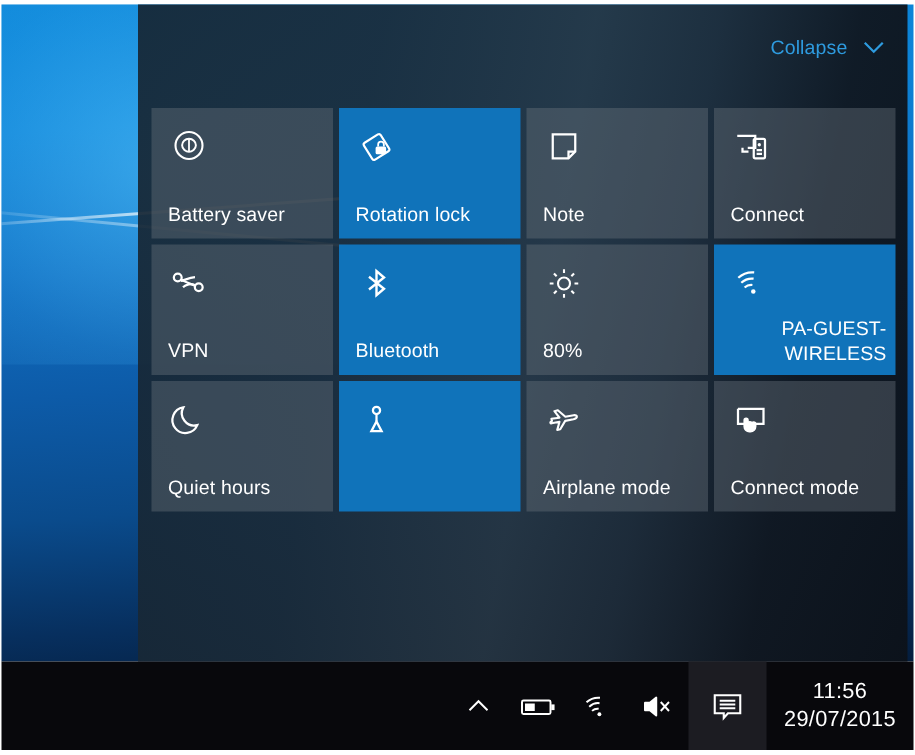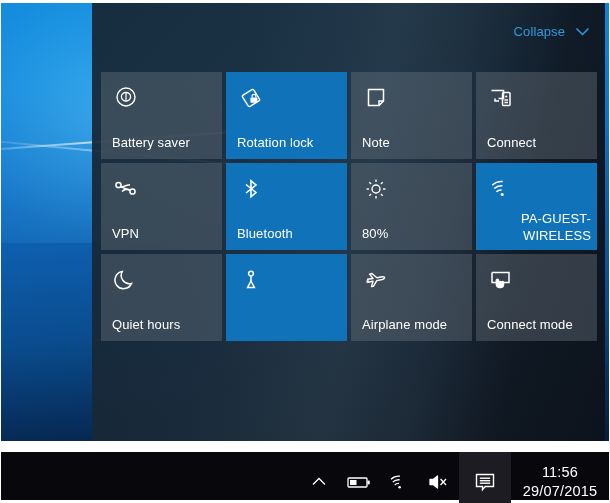--- a/index.html
+++ b/index.html
@@ -78,21 +78,21 @@
   .tile .ticon svg { display:block; }
   .tile .tlabel {
     position:absolute; left:11px; right:6px; bottom:8px;
     color:#ffffff; font-size:13px; line-height:16.5px;
     letter-spacing:.1px;
   }
   .tile .tlabel.two-line { bottom:6px;text-align:right; }
 
   
   #taskbar {
-    position:absolute; left:1px; bottom:3px; width:608px; height:48px;
+    position:absolute; left:1px; bottom:3px; width:608px; height:59px;
     background:#08080c;
   }
   #tray {
     position:absolute; right:0; top:0; height:59px;
     display:flex; align-items:center;
   }
   .tray-item {
     width:40px; height:59px; display:flex; align-items:center; justify-content:center;
     color:#ffffff; cursor:pointer;
   }

